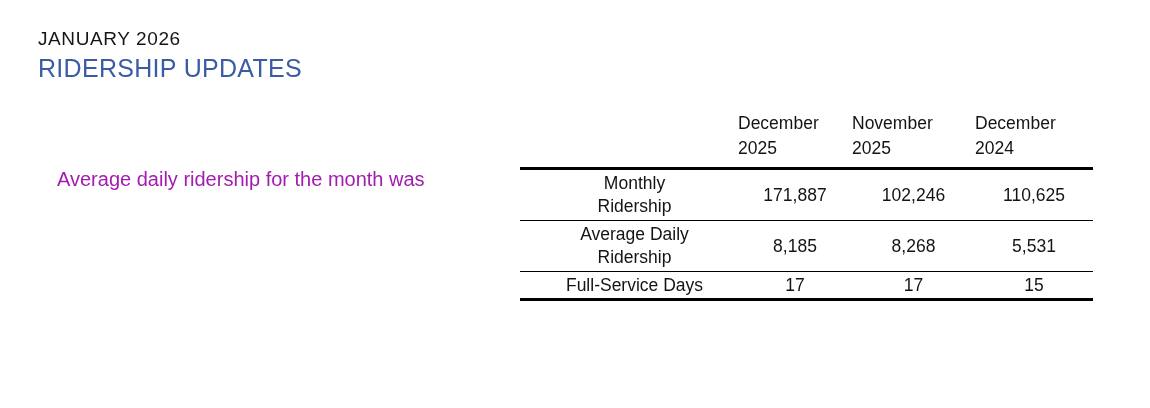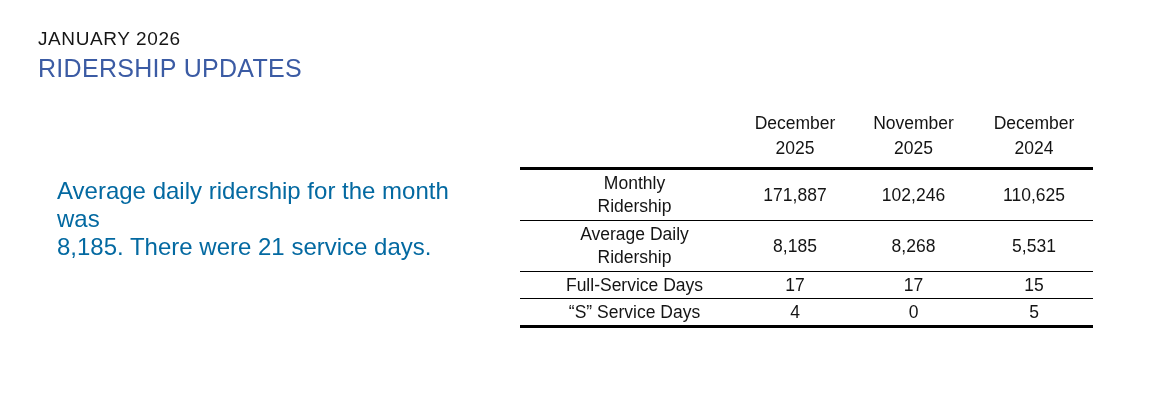--- a/index.html
+++ b/index.html
@@ -36,24 +36,23 @@
     letter-spacing: 0.3px;
     font-weight: 500;
   }
 
   
   .summary {
     position: absolute;
     left: 57px;
     top: 165px;
     width: 420px;
-    font-size: 24px;
+    font-size: 20px;
     line-height: 28px;
-    color: #0369a1;
-    margin-top: 12px;
+    color: #a21caf;
   }
   .summary .line { display: block; }
 
   
   .ridership-table {
     position: absolute;
     left: 520px;
     top: 106px;
     width: 573px;
     border-collapse: collapse;
@@ -61,21 +60,21 @@
     font-size: 17.5px;
     color: #141414;
   }
   .ridership-table col.c-label { width: 218px; }
   .ridership-table col.c-1     { width: 114px; }
   .ridership-table col.c-2     { width: 123px; }
   .ridership-table col.c-3     { width: 118px; }
 
   .ridership-table thead th {
     font-weight: normal;
-    text-align: center;
+    text-align: left;
     vertical-align: bottom;
     padding: 0 0 6px 0;
     height: 55px;
     line-height: 25px;
     border-bottom: 3px solid #000;
   }
   .ridership-table thead th .hline { display: block; }
 
   .ridership-table tbody td {
     vertical-align: middle;
@@ -103,21 +102,20 @@
 
 <div class="page">
 
   <div class="doc-header">
     <div class="kicker">JANUARY 2026</div>
     <div class="doc-title" style="color: rgb(59, 91, 164); text-align: right;">RIDERSHIP UPDATES</div>
   </div>
 
   <div class="summary">
     <span class="line">Average daily ridership for the month was</span>
-    <span class="line">8,185. There were 21 service days.</span>
   </div>
 
   <table class="ridership-table">
     <colgroup>
       <col class="c-label">
         <col class="c-1">
         <col class="c-2">
         <col class="c-3">
     </colgroup>
     <thead>
@@ -157,24 +155,16 @@
         <td class="value-cell">5,531</td>
       </tr>
       <tr class="row-short">
         <td class="label-cell">
           <span class="label-line">Full-Service Days</span>
         </td>
         <td class="value-cell">17</td>
         <td class="value-cell">17</td>
         <td class="value-cell">15</td>
       </tr>
-      <tr class="row-short">
-        <td class="label-cell">
-          <span class="label-line">“S” Service Days</span>
-        </td>
-        <td class="value-cell">4</td>
-        <td class="value-cell">0</td>
-        <td class="value-cell">5</td>
-      </tr>
     </tbody>
   </table>
 
 </div>
 
 </body></html>

